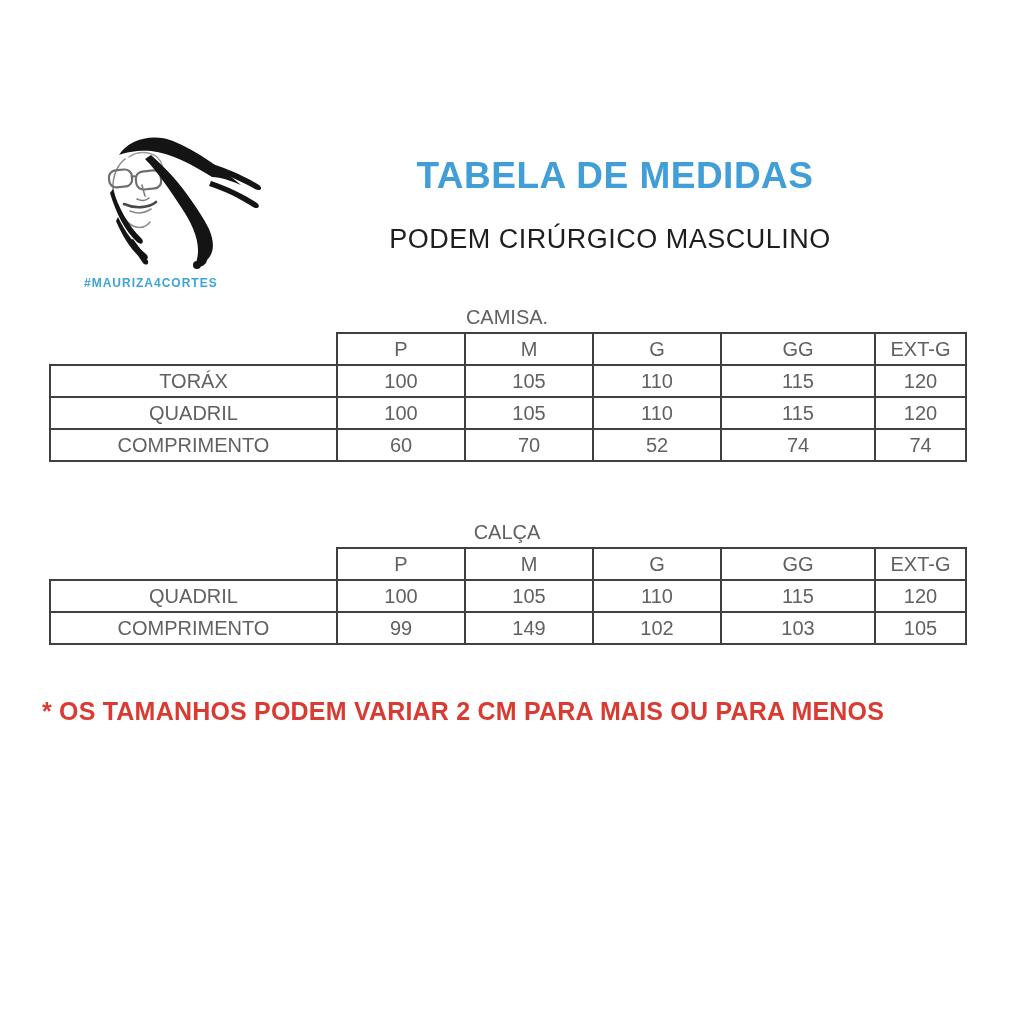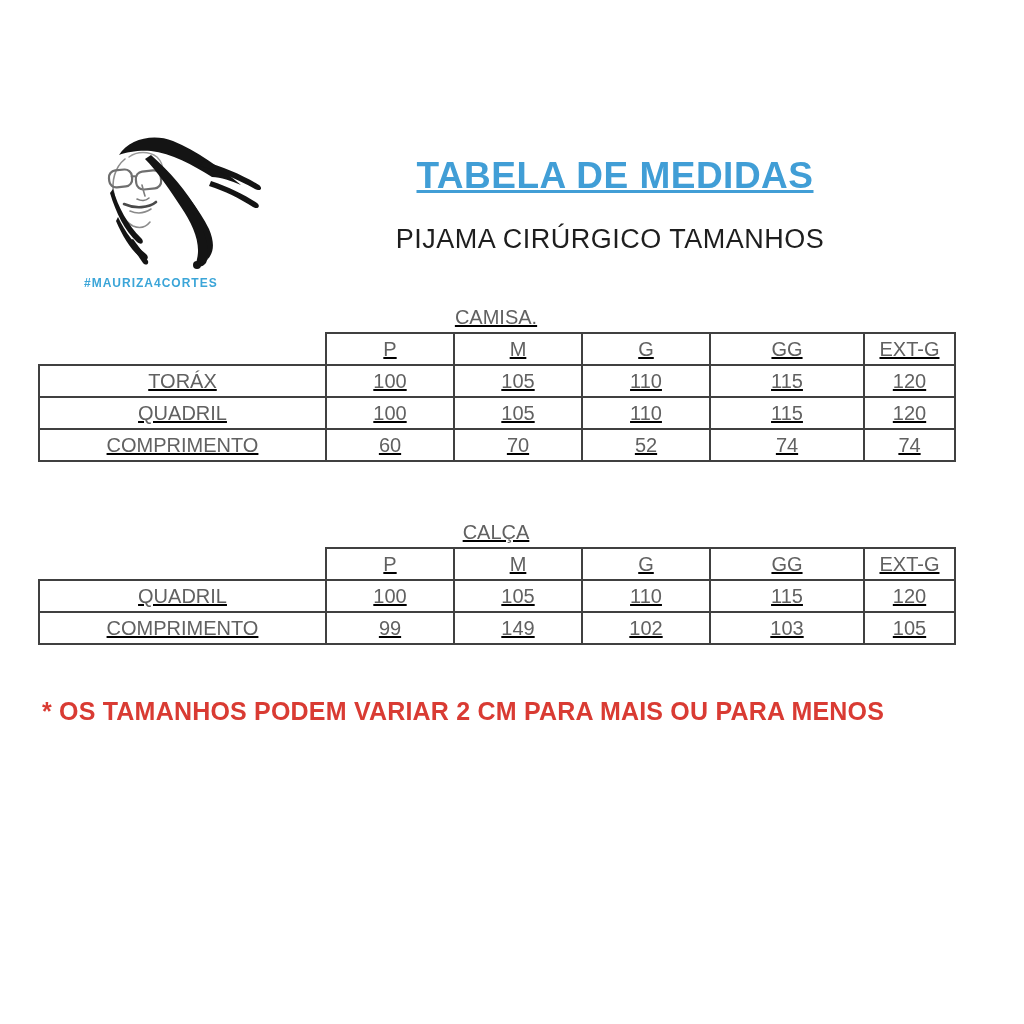--- a/index.html
+++ b/index.html
@@ -24,29 +24,28 @@
   .hashtag{
     position:absolute;left:84px;top:276px;width:220px;
     font-size:12px;font-weight:700;letter-spacing:1px;
     color:var(--hashtag-blue);
   }
 
   .title{
     position:absolute;left:370px;top:155px;width:490px;margin:0;
     text-align:center;font-size:37px;font-weight:700;letter-spacing:0.5px;
     color:var(--accent-blue);
-    text-decoration:underline;
   }
   .subtitle{
     position:absolute;left:360px;top:224px;width:500px;margin:0;
     text-align:center;font-size:27px;font-weight:400;letter-spacing:0.5px;
     color:var(--ink-black);
   }
 
-  .table-block{position:absolute;left:38px;width:916px;text-decoration:underline;}
+  .table-block{position:absolute;left:49px;width:916px;}
   .table-0{top:305px;}
   .table-1{top:520px;}
   .table-caption{
     text-align:center;color:var(--table-text);
     font-size:20px;line-height:24px;margin-bottom:3px;
   }
   table.size-table{
     border-collapse:collapse;table-layout:fixed;width:916px;
     color:var(--table-text);font-size:20px;
   }
@@ -102,21 +101,21 @@
       <path d="M28,56 C33,74 43,92 56,105 C60,109 57,113 52,109 C40,98 31,80 25,60 Z"></path>
       <path d="M33,84 C40,99 50,112 61,121 C65,125 62,129 56,125 C46,117 38,104 31,88 Z"></path>
       <path d="M48,106 C54,114 59,121 63,128 C64,131 61,133 58,130 C53,123 48,115 44,108 Z"></path>
       <circle cx="112" cy="132" r="4"></circle>
     </g>
   </svg>
 
   <div class="hashtag">#MAURIZA4CORTES</div>
 
   <h1 class="title">TABELA DE MEDIDAS</h1>
-  <h2 class="subtitle">PIJAMA CIRÚRGICO TAMANHOS</h2>
+  <h2 class="subtitle">PODEM CIRÚRGICO MASCULINO</h2>
 
   <div id="tables-host">
   <div class="table-block table-0">
     <div class="table-caption">CAMISA.</div>
     <table class="size-table">
       <colgroup>
         <col class="c-label">
             <col class="c-p">
             <col class="c-m">
         <col class="c-g">

